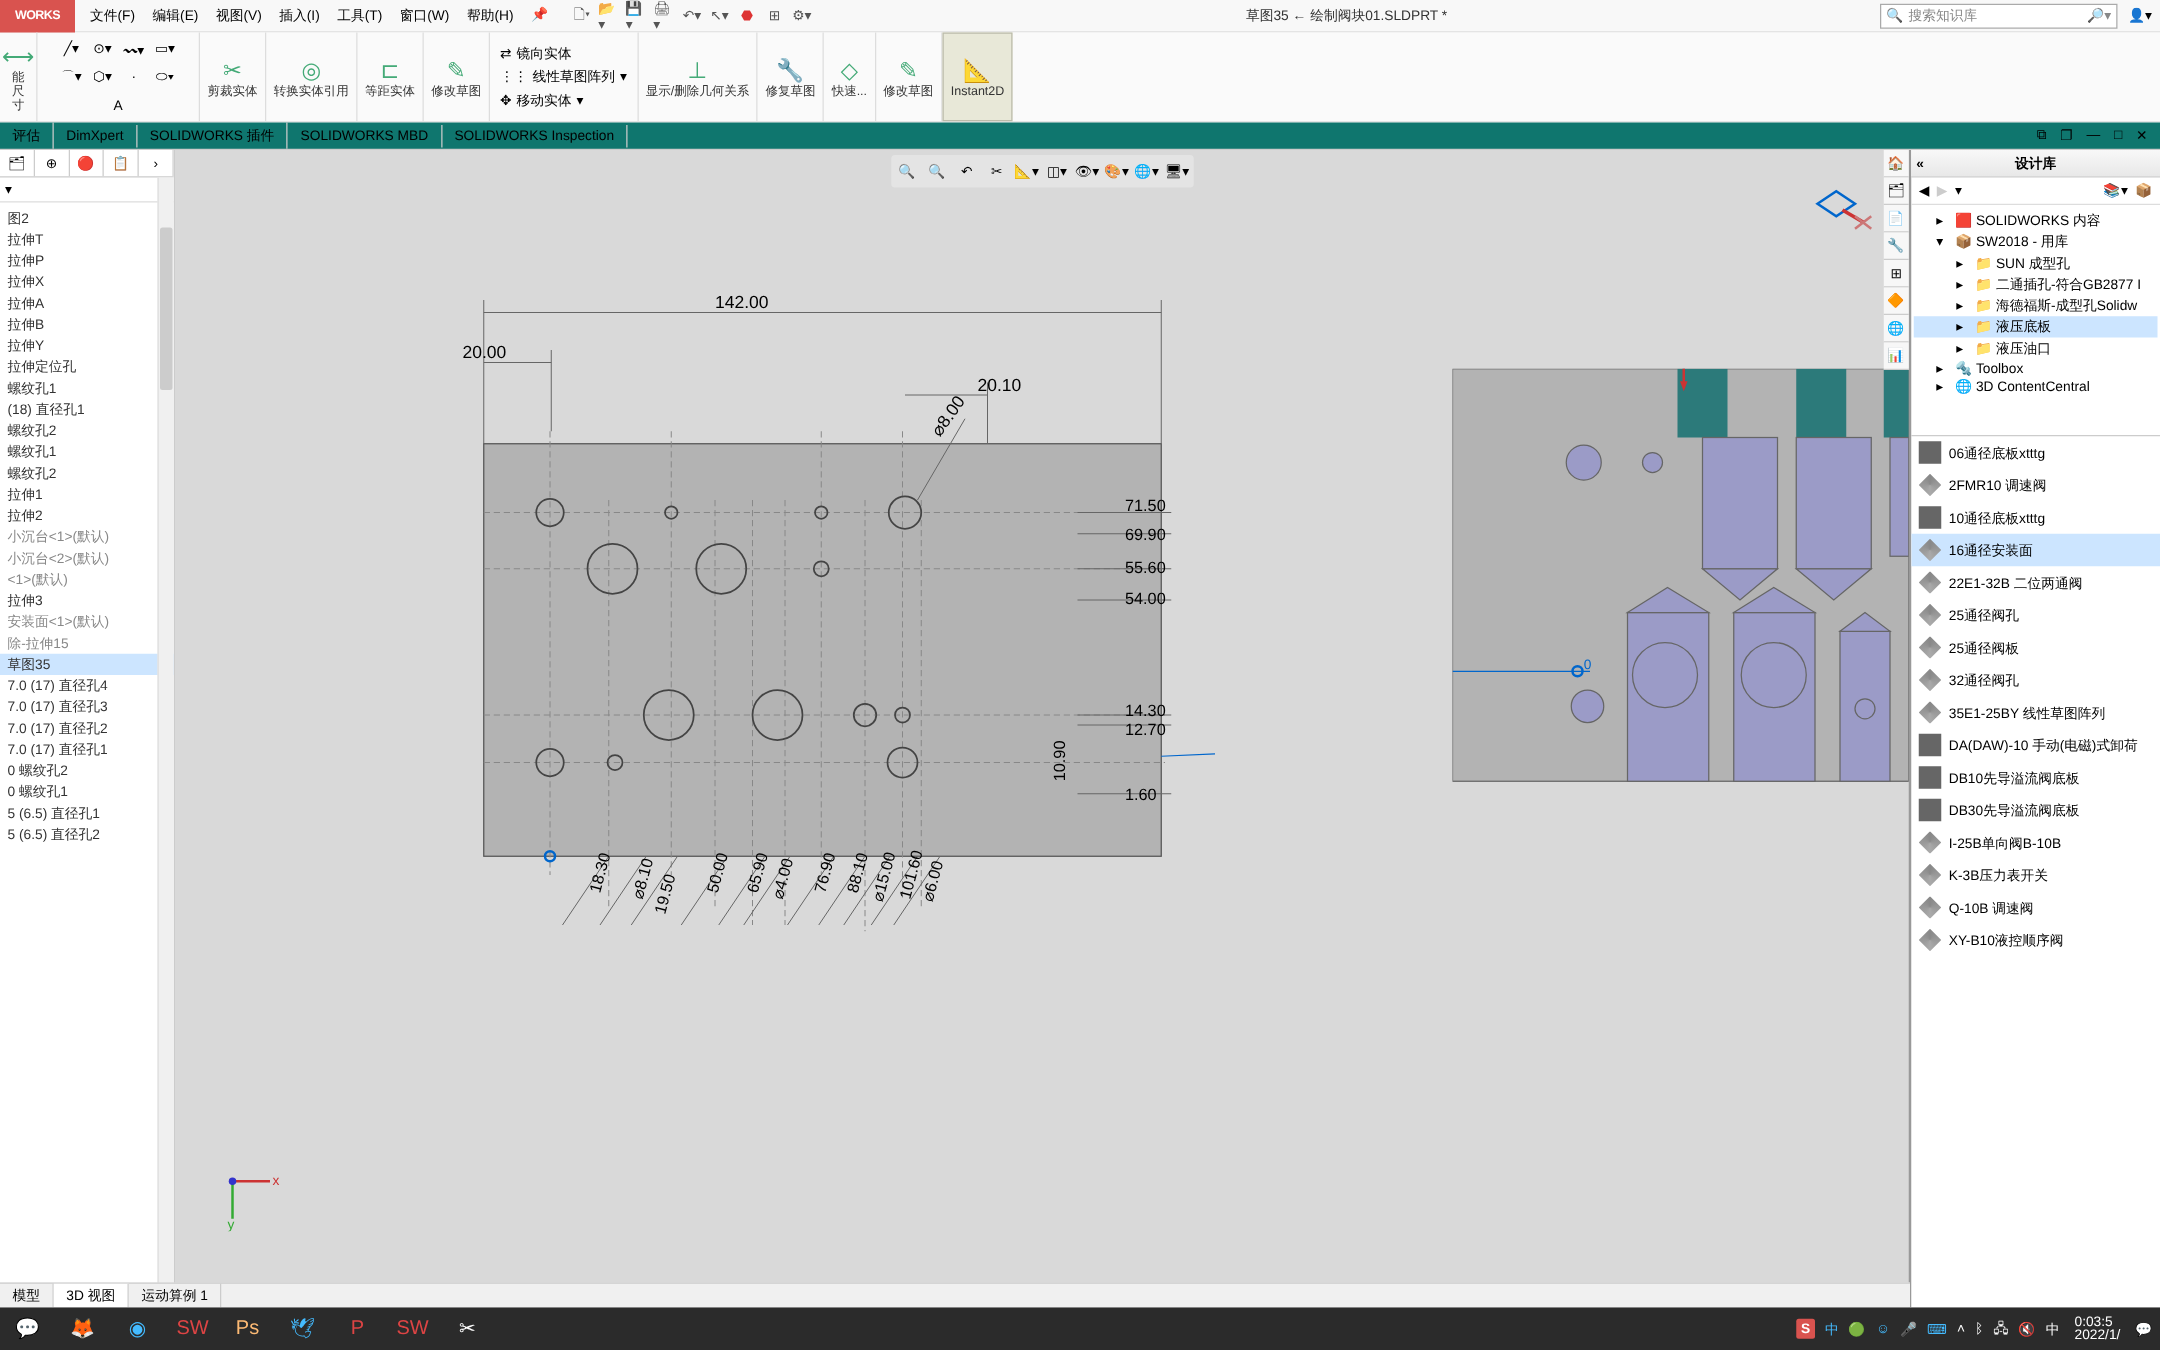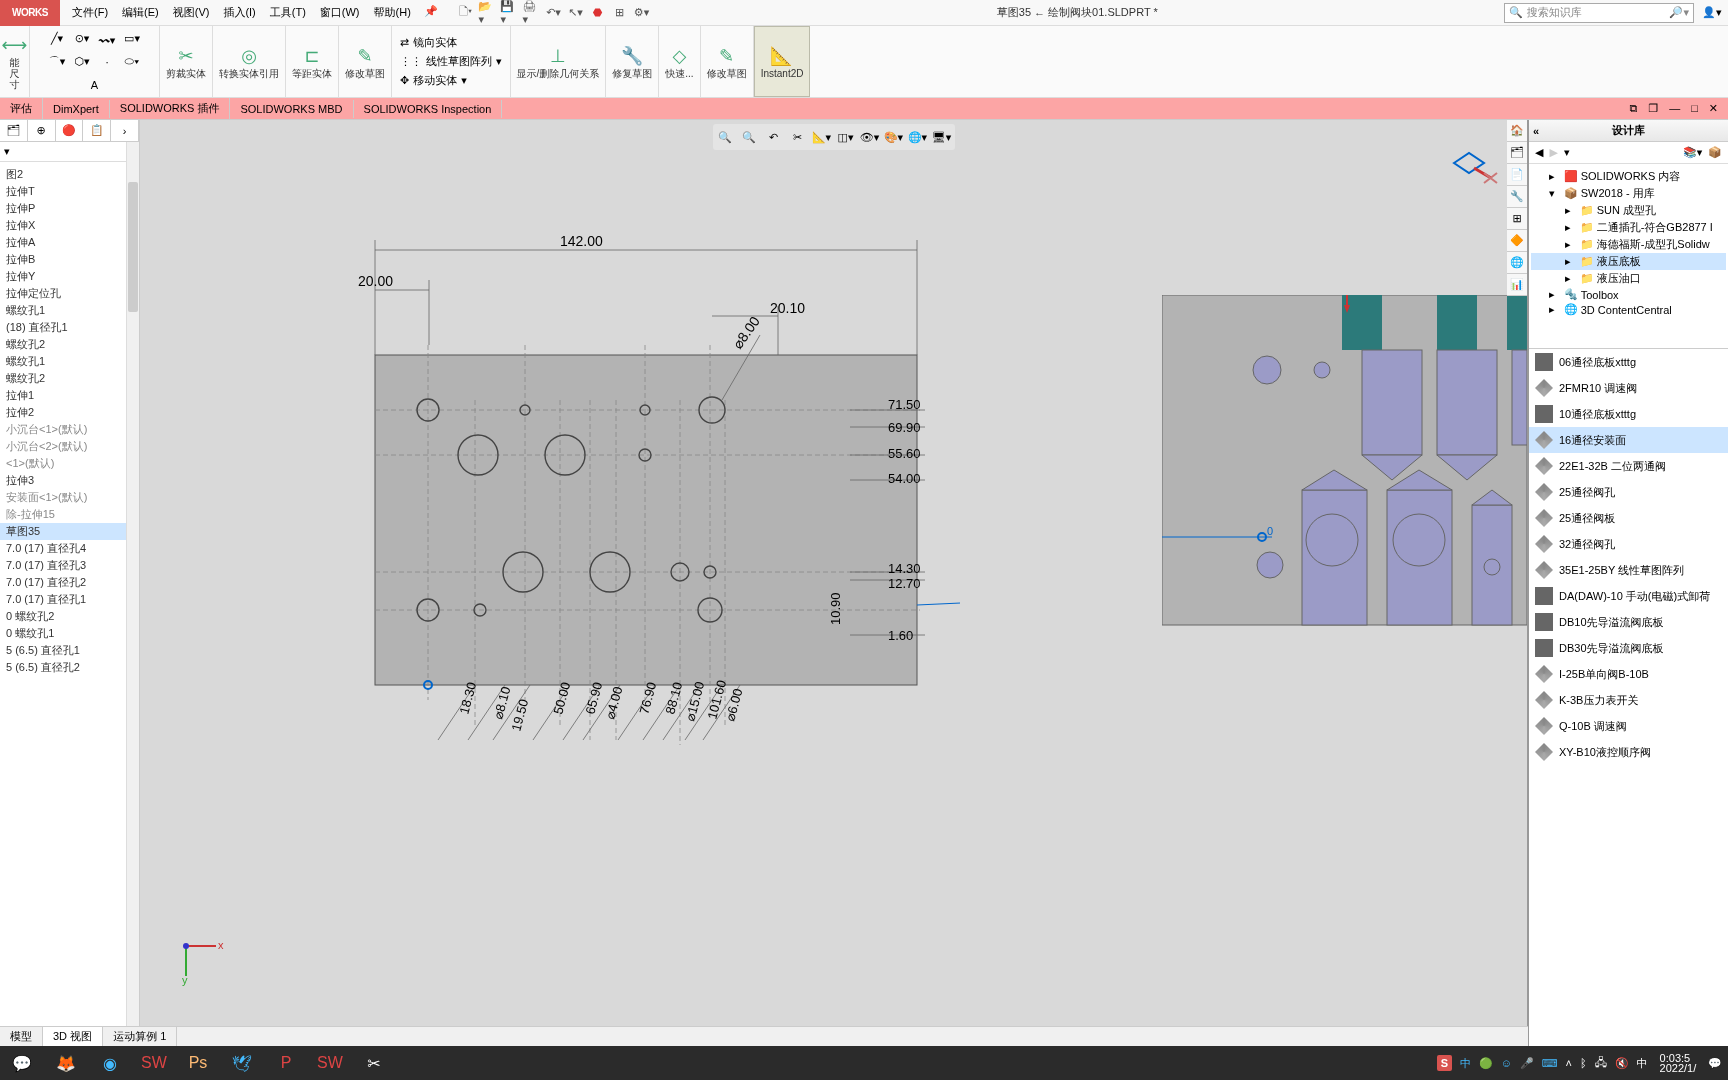--- a/index.html
+++ b/index.html
@@ -18,42 +18,42 @@
 .ribbon { height:72px; background:#fafafa; border-bottom:1px solid #ddd; display:flex; align-items:stretch; }
 .rgroup { border-right:1px solid #ddd; padding:2px 6px; display:flex; flex-direction:column; align-items:center; justify-content:center; gap:1px; position:relative; }
 .rgroup .icn { font-size:18px; color:#4a7; }
 .rgroup .lbl { font-size:10px; color:#333; text-align:center; line-height:11px; }
 .rgroup.small { flex-direction:row; flex-wrap:wrap; width:130px; gap:3px; padding:4px; align-content:center; }
 .rgroup.small span { width:22px; height:20px; display:flex; align-items:center; justify-content:center; }
 .rgroup.stack { flex-direction:column; align-items:flex-start; justify-content:center; gap:4px; padding:4px 8px; }
 .rgroup.stack div { display:flex; align-items:center; gap:4px; }
 .rgroup.pressed { background:#e8e8d8; border:1px solid #bba; }
 
-.cmdtabs { height:22px; background:#fca5a5; display:flex; align-items:center; border-bottom:1px solid #ccc; }
+.cmdtabs { height:22px; background:#0f766e; display:flex; align-items:center; border-bottom:1px solid #ccc; }
 .cmdtabs span { padding:3px 10px; border-right:1px solid #ccc; cursor:pointer; }
 .cmdtabs .wb { margin-left:auto; display:flex; gap:3px; padding-right:6px; }
 .cmdtabs .wb span { border:none; padding:2px 4px; }
 
 .main { position:absolute; top:120px; bottom:34px; left:0; right:0; display:flex; }
 .feature-tree { width:140px; background:#fff; border-right:1px solid #ccc; overflow:hidden; position:relative; }
 .ft-tabs { height:22px; display:flex; border-bottom:1px solid #ccc; }
 .ft-tabs span { flex:1; display:flex; align-items:center; justify-content:center; border-right:1px solid #ccc; }
 .ft-items { padding-top:4px; }
 .ft-items div { padding:1px 6px; color:#333; white-space:nowrap; overflow:hidden; cursor:pointer; }
 .ft-items div.dim { color:#888; }
 .ft-items div.sel { background:#cce5ff; }
 .ft-scroll { position:absolute; right:0; top:22px; bottom:0; width:13px; background:#f0f0f0; border-left:1px solid #ddd; }
 .ft-scroll .th { position:absolute; left:1px; right:1px; top:40px; height:130px; background:#ccc; border-radius:2px; }
 
 .viewport { flex:1; background:#d9d9d9; position:relative; border-right:1px solid #999; }
 .vtoolbar { position:absolute; top:4px; left:50%; transform:translateX(-50%); display:flex; gap:4px; background:rgba(255,255,255,0.3); padding:3px; border-radius:3px; }
 .vtoolbar span { width:20px; height:20px; display:flex; align-items:center; justify-content:center; }
 .triad { position:absolute; top:28px; right:28px; font-size:26px; }
 .triad2 { position:absolute; bottom:58px; left:36px; }
-.sketch { position:absolute; left:140px; top:60px; }
+.sketch { position:absolute; left:152px; top:60px; }
 .sketch svg text { font-family:Arial; font-size:13px; }
 .sketch svg text.dim { font-size:14px; }
 .part3d { position:absolute; right:0; top:175px; width:365px; height:365px; }
 
 .side-toolbar { position:absolute; right:0; top:0; width:20px; display:flex; flex-direction:column; }
 .side-toolbar span { height:22px; display:flex; align-items:center; justify-content:center; border-bottom:1px solid #ccc; background:#f7f7f7; }
 
 .design-lib { width:200px; background:#fff; border-left:1px solid #999; display:flex; flex-direction:column; }
 .dl-hdr { height:22px; background:linear-gradient(#f8f8f8,#e8e8e8); border-bottom:1px solid #ccc; display:flex; align-items:center; justify-content:center; font-weight:bold; position:relative; }
 .dl-hdr .col { position:absolute; left:4px; }

